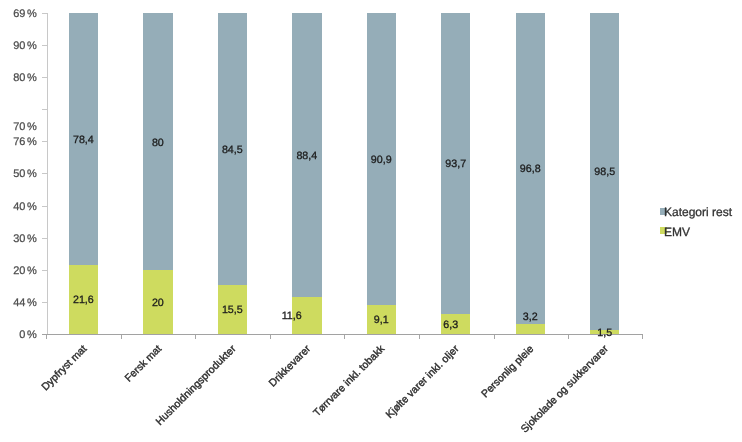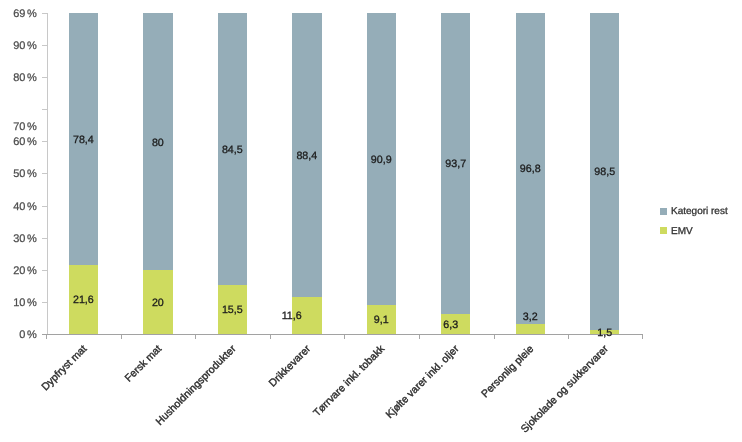--- a/index.html
+++ b/index.html
@@ -38,22 +38,22 @@
   
   .xlabel{position:absolute;top:343.0px;font-size:10.5px;line-height:12px;
           color:#333333;white-space:nowrap;text-align:right;
           transform-origin:100% 0%;transform:rotate(-45deg);
           -webkit-text-stroke:0.4px #2d2d2d;}
 
   
   .legend{position:absolute;left:660px;top:207.6px;}
   .legend-row{position:relative;height:19.7px;}
   .legend-sw{position:absolute;left:0;top:0;width:7px;height:7px;}
-  .legend-tx{position:absolute;left:11px;top:-1.6px;
-             font-size:10px;line-height:12px;color:#333333;white-space:nowrap;
+  .legend-tx{position:absolute;left:4px;top:-1.6px;
+             font-size:12px;line-height:12px;color:#333333;white-space:nowrap;
              -webkit-text-stroke:0.3px #333333;}
 </style>
 </head>
 <body>
 
 <div id="chart">
 
   <div class="axis-y"></div>
 
   <div class="tick-y" style="top:12.9px"></div>
@@ -67,26 +67,26 @@
   <div class="tick-y" style="top:269.7px"></div>
   <div class="tick-y" style="top:301.8px"></div>
   <div class="tick-y" style="top:333.9px"></div>
 
   <div class="axis-x"></div>
 
   <div class="ylabel" style="top:7.9px">69 %</div>
   <div class="ylabel" style="top:40.0px">90 %</div>
   <div class="ylabel" style="top:72.0px">80 %</div>
   <div class="ylabel" style="top:121px">70 %</div>
-  <div class="ylabel" style="top:136.2px">60 %</div>
+  <div class="ylabel" style="top:136.2px">76 %</div>
   <div class="ylabel" style="top:168.4px">50 %</div>
   <div class="ylabel" style="top:200.5px">40 %</div>
   <div class="ylabel" style="top:232.6px">30 %</div>
   <div class="ylabel" style="top:264.7px">20 %</div>
-  <div class="ylabel" style="top:296.8px">10 %</div>
+  <div class="ylabel" style="top:296.8px">44 %</div>
   <div class="ylabel" style="top:328.9px">0 %</div>
 
   <div class="tick-x" style="left:45.9px"></div>
   <div class="tick-x" style="left:120.5px"></div>
   <div class="tick-x" style="left:195.1px"></div>
   <div class="tick-x" style="left:269.8px"></div>
   <div class="tick-x" style="left:344.4px"></div>
   <div class="tick-x" style="left:419.0px"></div>
   <div class="tick-x" style="left:493.7px"></div>
   <div class="tick-x" style="left:568.3px"></div>

